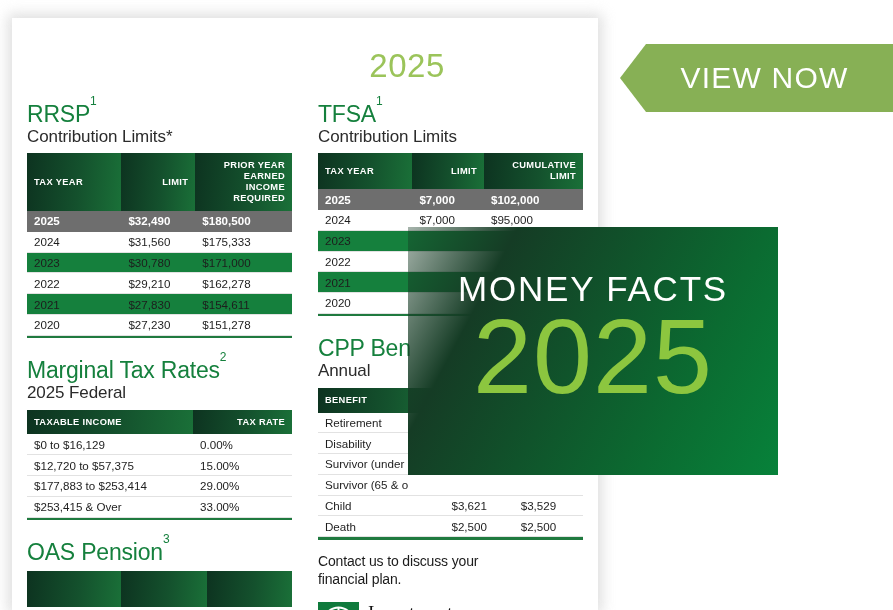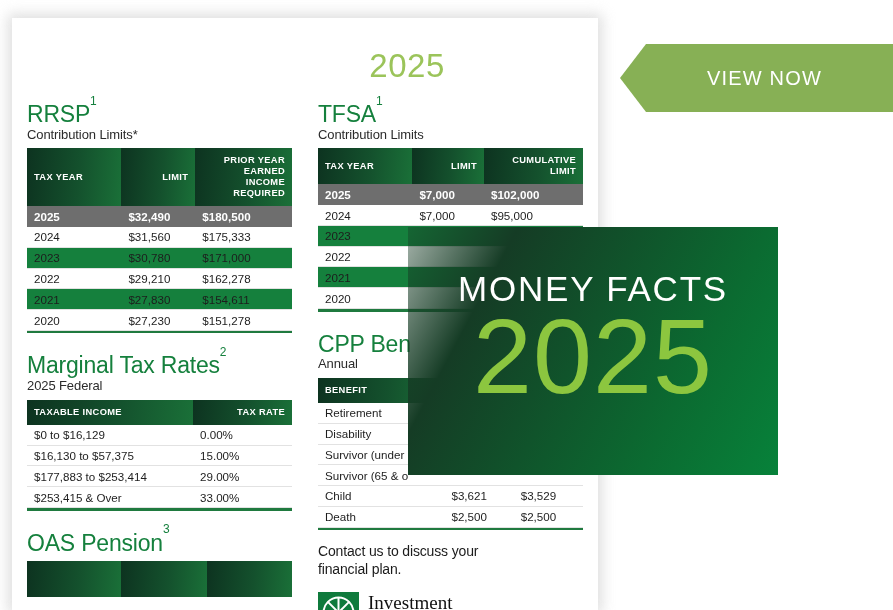--- a/index.html
+++ b/index.html
@@ -42,21 +42,21 @@
   .col-right{left:291px;}
 
   
   .sec{margin-bottom:4px;}
   .sec-title{
     font-size:23px;font-weight:400;color:#15803d;line-height:1.08;
     letter-spacing:-.2px;
   }
   .sec-title sup{font-size:12px;top:-.7em;position:relative;font-weight:400;}
   .sec-sub{
-    font-size:13px;font-weight:400;color:#2b2b2b;line-height:1.2;
+    font-size:17px;font-weight:400;color:#2b2b2b;line-height:1.2;
     margin-top:0px;letter-spacing:-.1px;
   }
 
   
   table.mf{
     width:100%;border-collapse:collapse;margin-top:6px;
     table-layout:fixed;
   }
   table.mf thead th{
     background:linear-gradient(95deg,#0d3320 0%,#14512d 55%,#1a7038 100%);
@@ -93,21 +93,21 @@
   }
 
   
   .viewnow{
     position:absolute;left:620px;top:44px;width:273px;height:68px;
     background:#87b055;
     clip-path:polygon(0% 50%, 26px 0%, 100% 0%, 100% 100%, 26px 100%);
     display:flex;align-items:center;justify-content:center;
   }
   .viewnow span{
-    color:#ffffff;font-size:20px;font-weight:400;letter-spacing:1.2px;
+    color:#ffffff;font-size:30px;font-weight:400;letter-spacing:1.2px;
     padding-left:16px;
   }
 
   
   .overlay-card{
     position:absolute;left:408px;top:227px;width:370px;height:248px;
     background:linear-gradient(118deg,#14301f 0%,#15392360 0%,#153c25 22%,#0b6b31 72%,#07823a 100%);
     overflow:hidden;
   }
   .oc-inner{
@@ -199,21 +199,21 @@
                 <th class="l" style="width:64%">TAXABLE INCOME</th>
                 <th class="r" style="width:36%">TAX RATE</th>
               </tr>
             </thead>
             <tbody>
               <tr>
                 <td class="l">$0 to $16,129</td>
                 <td class="r">0.00%</td>
               </tr>
               <tr>
-                <td class="l">$16,130 to $57,375</td>
+                <td class="l">$12,720 to $57,375</td>
                 <td class="r">15.00%</td>
               </tr>
               <tr>
                 <td class="l">$177,883  to $253,414</td>
                 <td class="r">29.00%</td>
               </tr>
               <tr>
                 <td class="l">$253,415 &amp; Over</td>
                 <td class="r">33.00%</td>
               </tr>

